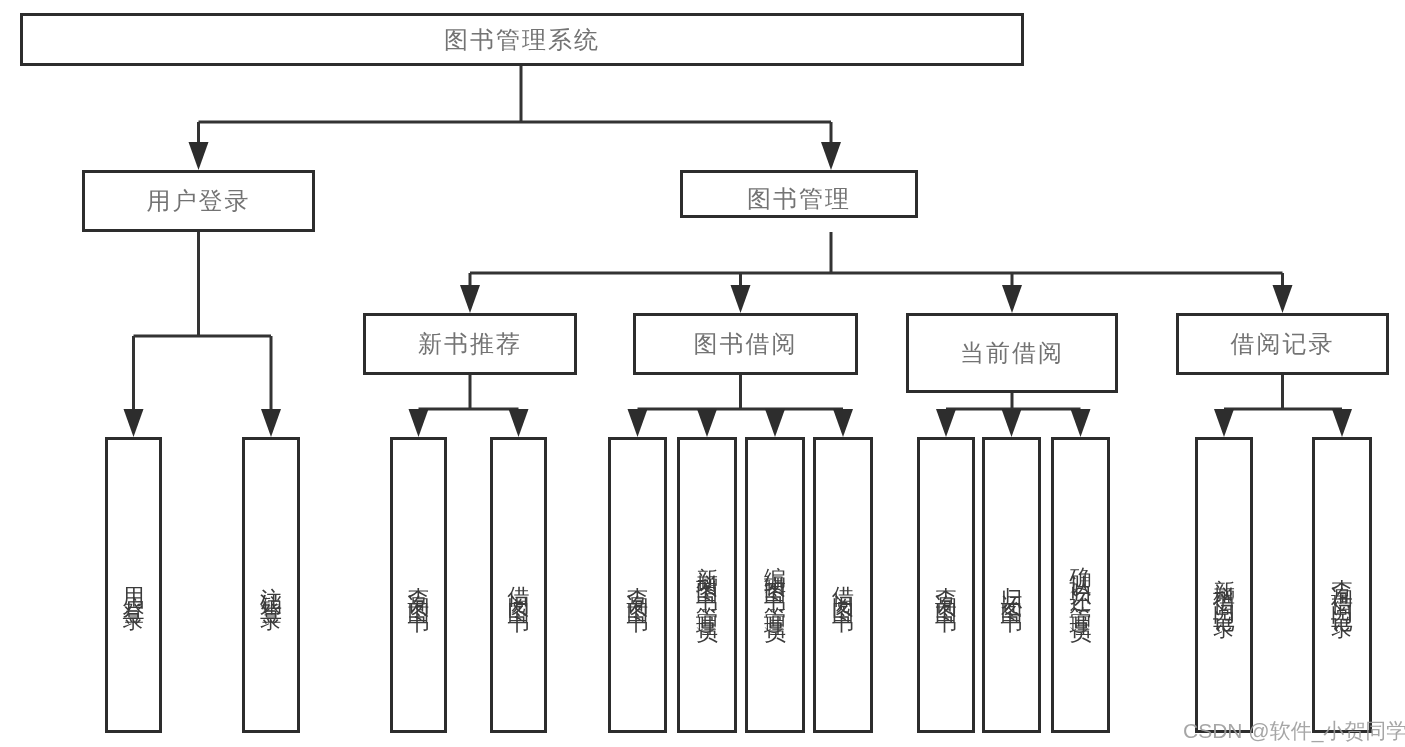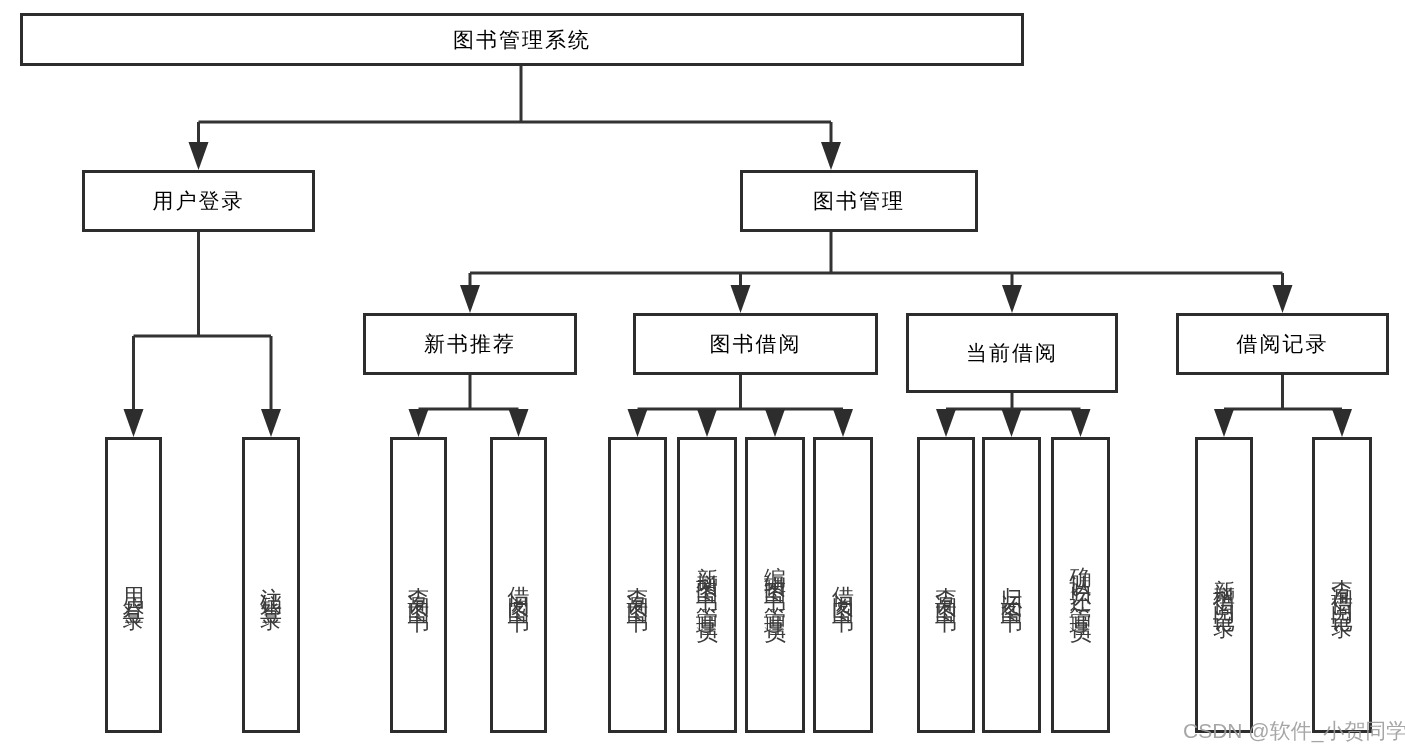--- a/index.html
+++ b/index.html
@@ -16,24 +16,24 @@
     position: absolute;
     background: #ffffff;
     border: 3px solid #2d2d2d;
     box-sizing: border-box;
     display: flex;
     align-items: center;
     justify-content: center;
     color: #3b3b3b;
   }
   .hlabel {
-    font-size: 21px;
+    font-size: 24px;
     letter-spacing: 2px;
     white-space: nowrap;
-    color: #000000;
+    color: #737373;
   }
   .vlabel {
     writing-mode: vertical-lr;
     text-orientation: mixed;
     font-size: 22px;
     letter-spacing: 8px;
     line-height: 1;
     color: #3b3b3b;
     white-space: nowrap;
   }
@@ -121,28 +121,28 @@
     </g>
   </svg>
 
   <div class="box" style="left:20px; top:13px; width:1004px; height:53px;">
     <span class="hlabel">图书管理系统</span>
   </div>
 
   <div class="box" style="left:82px; top:170px; width:233px; height:62px;">
     <span class="hlabel">用户登录</span>
   </div>
-  <div class="box" style="left:740px; top:170px; width:238px; height:62px;">
+  <div class="box" style="left:680px; top:170px; width:238px; height:48px;align-items:flex-end;">
     <span class="hlabel">图书管理</span>
   </div>
 
   <div class="box" style="left:363px; top:313px; width:214px; height:62px;">
     <span class="hlabel">新书推荐</span>
   </div>
-  <div class="box" style="left:633px; top:313px; width:245px; height:62px;">
+  <div class="box" style="left:633px; top:313px; width:225px; height:62px;">
     <span class="hlabel">图书借阅</span>
   </div>
   <div class="box" style="left:906px; top:313px; width:212px; height:80px;">
     <span class="hlabel">当前借阅</span>
   </div>
   <div class="box" style="left:1176px; top:313px; width:213px; height:62px;">
     <span class="hlabel">借阅记录</span>
   </div>
 
   <div class="box" style="left:105px; top:437px; width:57px; height:296px;">

